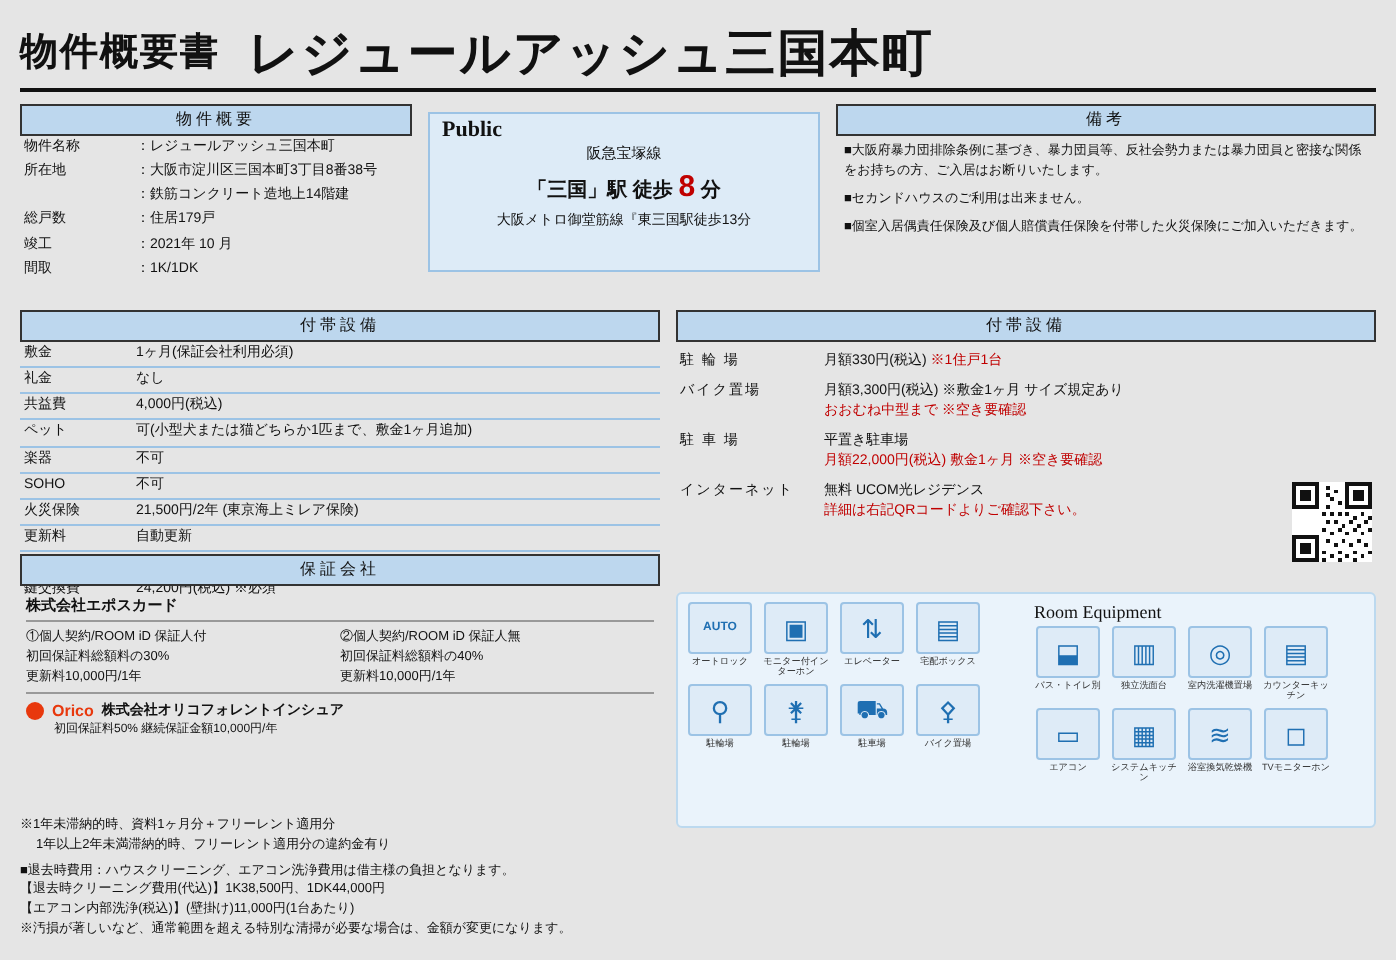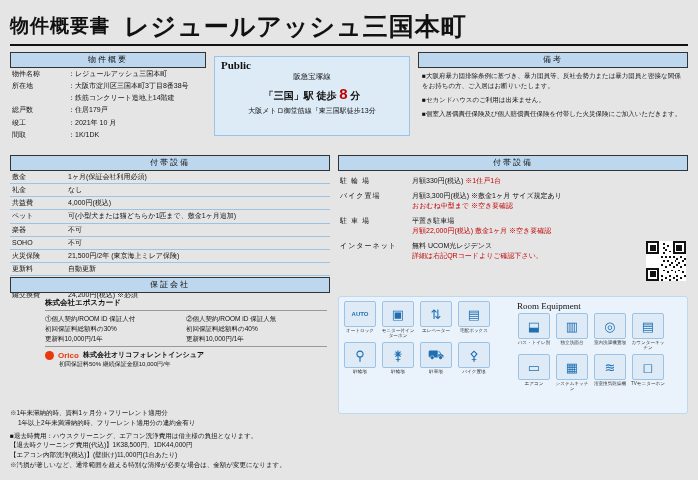--- a/index.html
+++ b/index.html
@@ -300,21 +300,21 @@
                 <rect x="16" y="20" width="1" height="1"></rect>
             </g>
           </svg>
         </div>
       </div>
     </div>
   </div>
 
   <div class="panel" style="left:10px; top:277px; width:320px;">
     <div class="sec-bar">保証会社</div>
-    <div style="padding:5px 3px 0 3px;margin-left:32px;">
+    <div style="padding:5px 3px 0 3px;">
       <div class="underline-head">株式会社エポスカード</div>
       <div style="border-bottom:1px solid #999; margin:2px 0 3px 0;"></div>
       <div class="guarantee-row">
         <div class="guarantee-col">
           <div>①個人契約/ROOM iD 保証人付</div>
           <div>初回保証料総額料の30%</div>
           <div>更新料10,000円/1年</div>
         </div>
         <div class="guarantee-col">
           <div>②個人契約/ROOM iD 保証人無</div>

